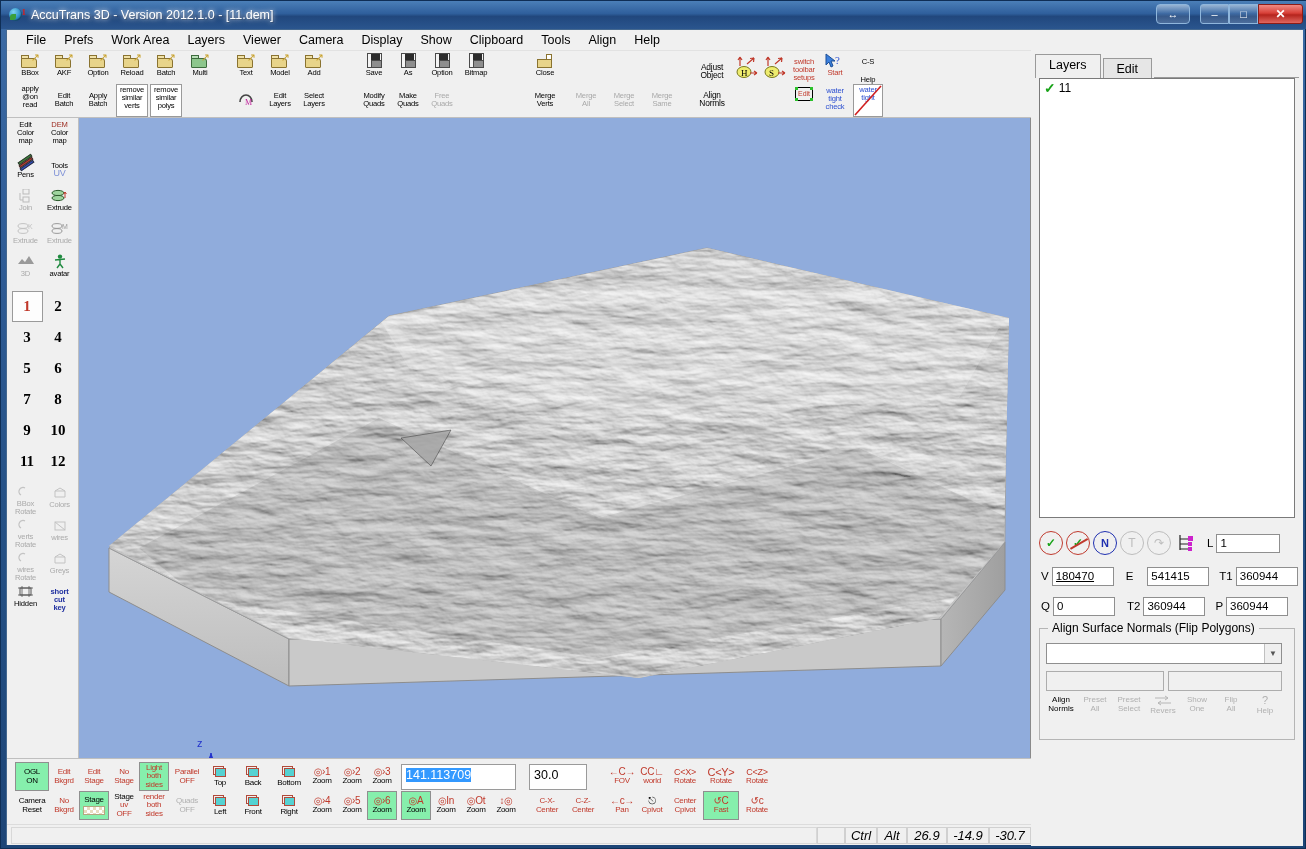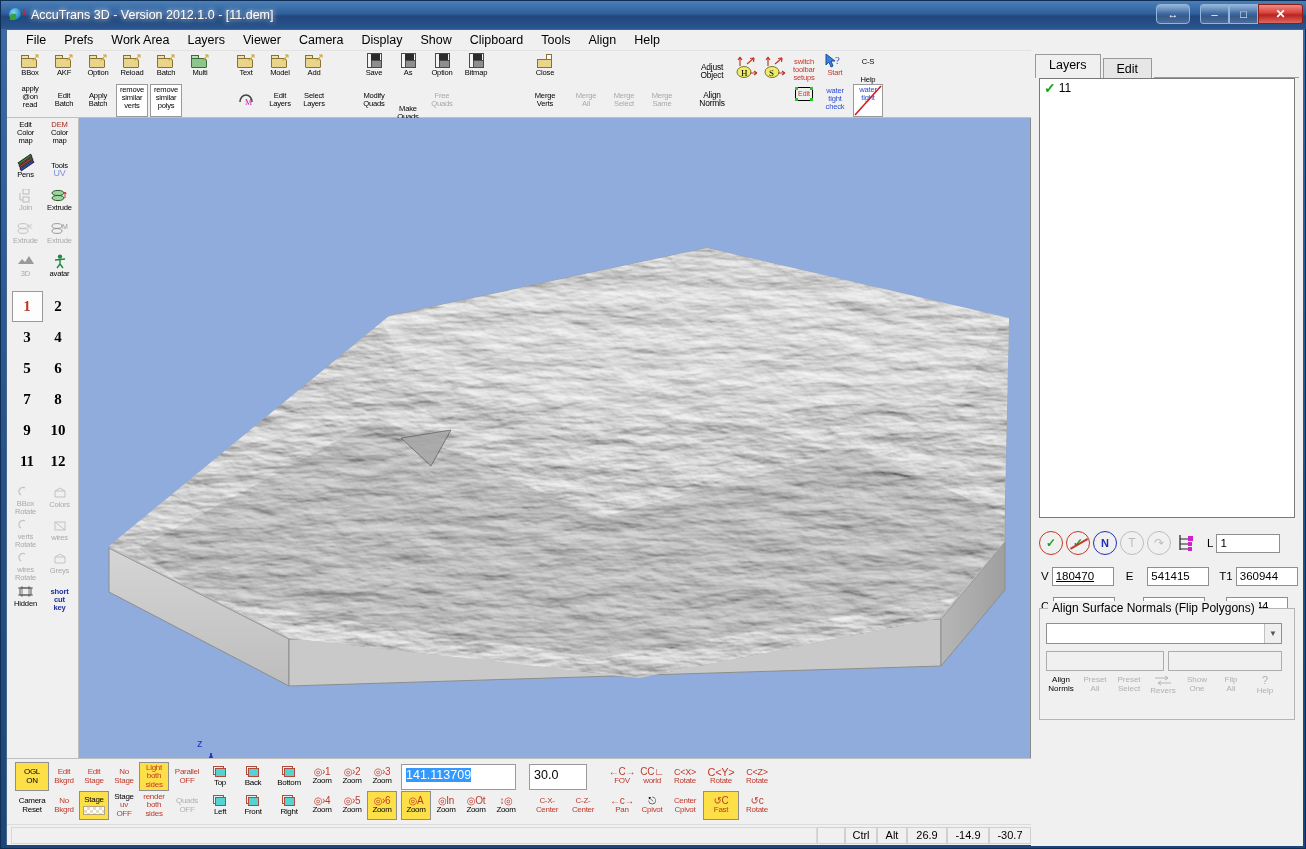--- a/index.html
+++ b/index.html
@@ -172,21 +172,21 @@
     position:absolute; left:0; top:728px; width:1024px; height:66px;
     background:#f0f0f0; border-top:1px solid #bfbfbf;
     display:flex; align-items:flex-start; padding-left:8px; padding-top:3px;
   }
   .bb-col { display:flex; flex-direction:column; }
   .bb-cell {
     width:30px; height:29px; display:flex; flex-direction:column; align-items:center;
     justify-content:center; cursor:default;
   }
   .bb-cell.w36 { width:36px; }
-  .bb-cell.boxed { border:1px solid #8f8f8f; background:#fde047; }
+  .bb-cell.boxed { border:1px solid #8f8f8f; background:#86efac; }
   .bb-lbl { font-size:8px; line-height:8.4px; text-align:center; letter-spacing:-0.3px; font-family:"Liberation Sans",sans-serif; }
   .bb-lbl.red { color:#c0392b; }
   .bb-lbl.dim { color:#b0b0b0; }
   .bb-lbl.dark{ color:#000; }
 
   .bb-input {
     width:115px; height:26px; border:1px solid #9a9a9a; background:#fff;
     font-size:12.5px; padding:3px 4px; font-family:"Liberation Sans",sans-serif;
     color:#000;
   }
@@ -197,21 +197,21 @@
 
   
   #statusbar {
     position:absolute; left:0; top:794px; width:1024px; height:21px;
     background:#f0f0f0; display:flex; align-items:center; padding-left:4px;
     border-top:1px solid #dcdcdc;
   }
   .sb-pane {
     height:17px; border:1px solid #d0d0d0; background:#f0f0f0;
     display:flex; align-items:center; justify-content:center;
-    font-size:11px; color:#000; margin-right:0px;
+    font-size:13px; color:#000; margin-right:0px;font-style:italic;
   }
   .sb-grow { flex:1 1 auto; border:1px solid #d8d8d8; height:17px; }
 
   
   #rightpanel {
     position:absolute; left:1024px; top:0; width:272px; height:816px;
     background:#f0f0f0;
   }
   #tabs { position:absolute; left:4px; top:24px; width:264px; height:24px; display:flex; align-items:flex-end;}
   .tab {
@@ -504,21 +504,21 @@
           </div>
         </div>
         <div class="tb-col">
           <div class="tb-cell">
             <div class="tb-ico">
                 <div class="ic-disk"></div>
               </div>
             <div class="tb-lbl">As</div>
           </div>
           <div class="tb-cell">
-            <div class="tb-lbl" style="margin-top:20px">Make</div>
+            <div class="tb-lbl" style="margin-top:7px">Make</div>
             <div class="tb-lbl">Quads</div>
           </div>
         </div>
         <div class="tb-col">
           <div class="tb-cell">
             <div class="tb-ico">
                 <div class="ic-disk"></div>
               </div>
             <div class="tb-lbl">Option</div>
           </div>
@@ -1294,21 +1294,21 @@
         <div class="sfield" style="margin-left:10px">
           <span class="lab">T2</span>
           <input type="text" style="width: 62px;" value="360944">
         </div>
         <div class="sfield" style="margin-left:8px">
           <span class="lab">P</span>
           <input type="text" style="width: 62px;" value="360944">
         </div>
       </div>
 
-      <div id="alignbox" style="left:8px;top:578px;width:256px;height:112px;">
+      <div id="alignbox" style="left:8px;top:598px;width:256px;height:112px;">
         <div class="legend">Align Surface Normals (Flip Polygons)</div>
         <div id="combo">
           <div class="arrow">▼</div>
         </div>
         <div class="abox a1"></div>
         <div class="abox a2"></div>
         <div id="alignbtns">
           <div class="ab-cell">
             <div class="ab-lbl">Align</div>
             <div class="ab-lbl">Normls</div>

